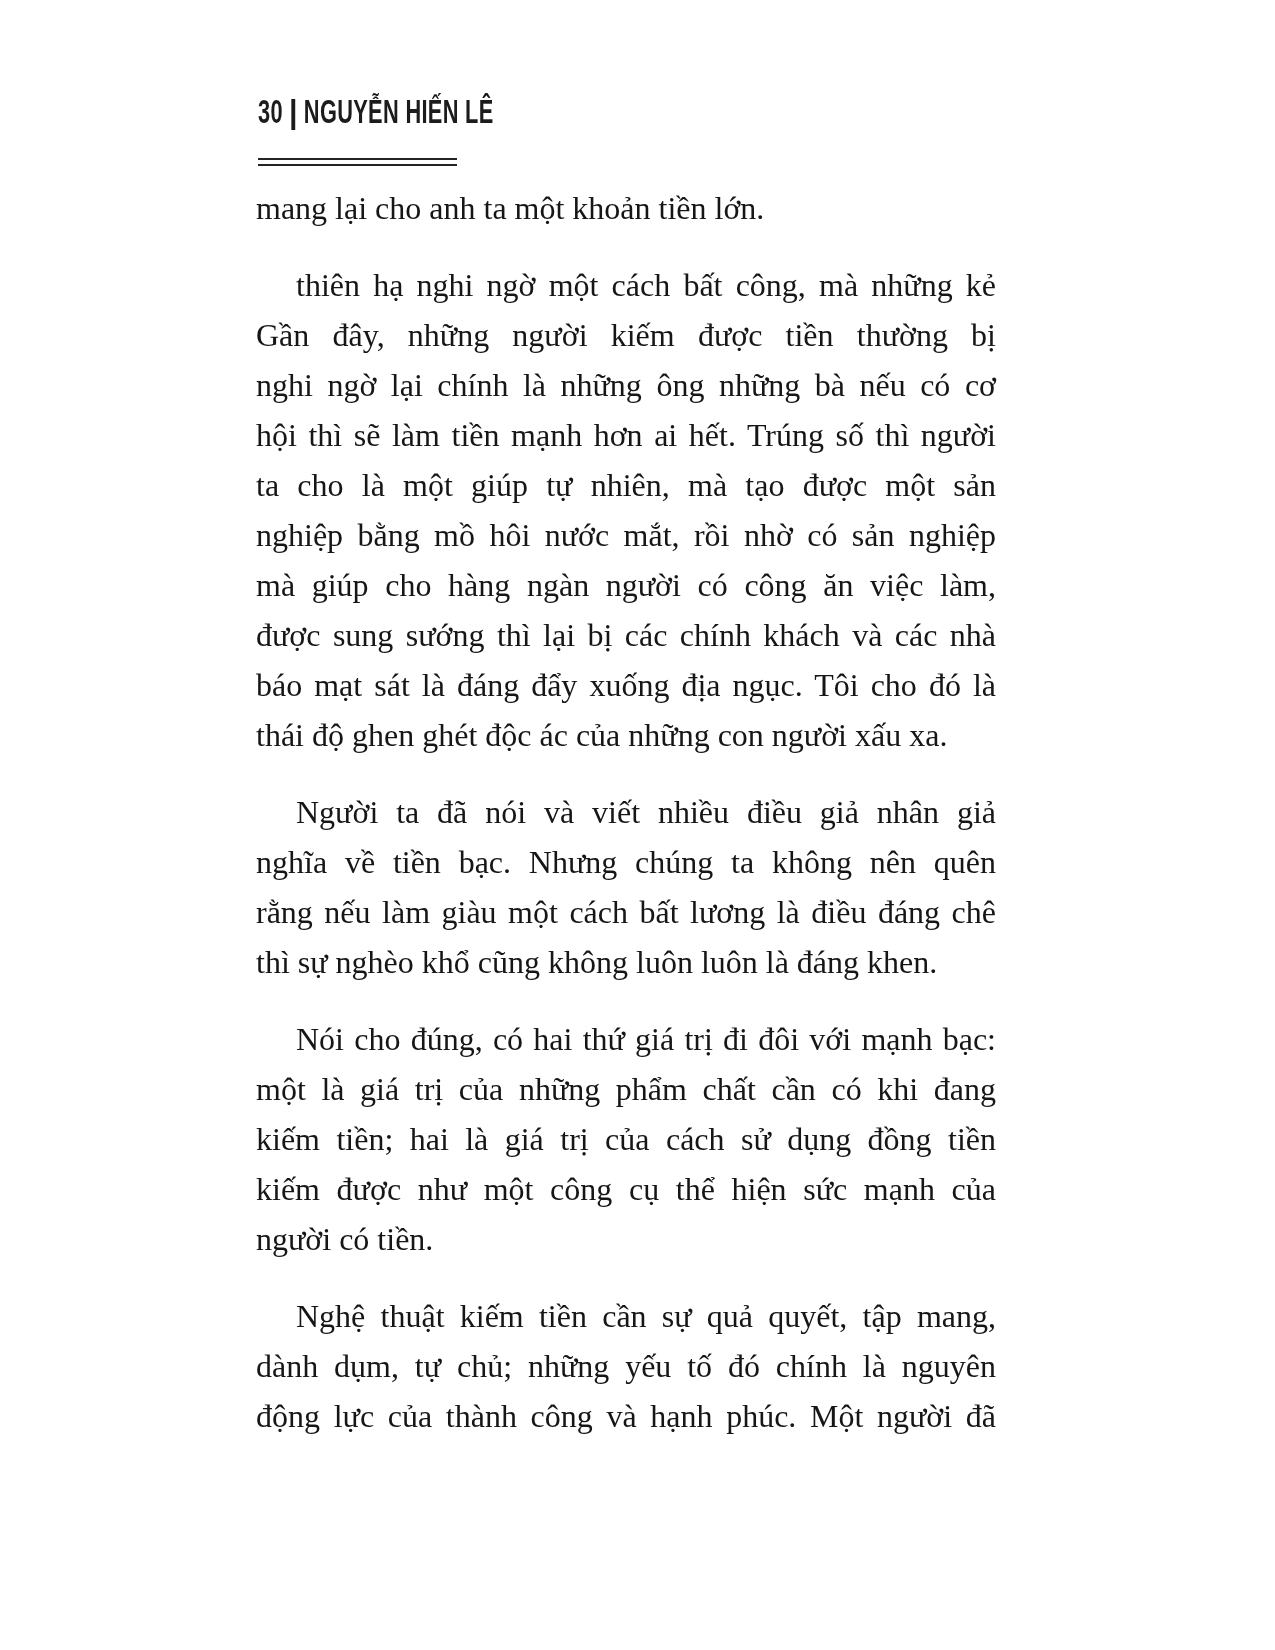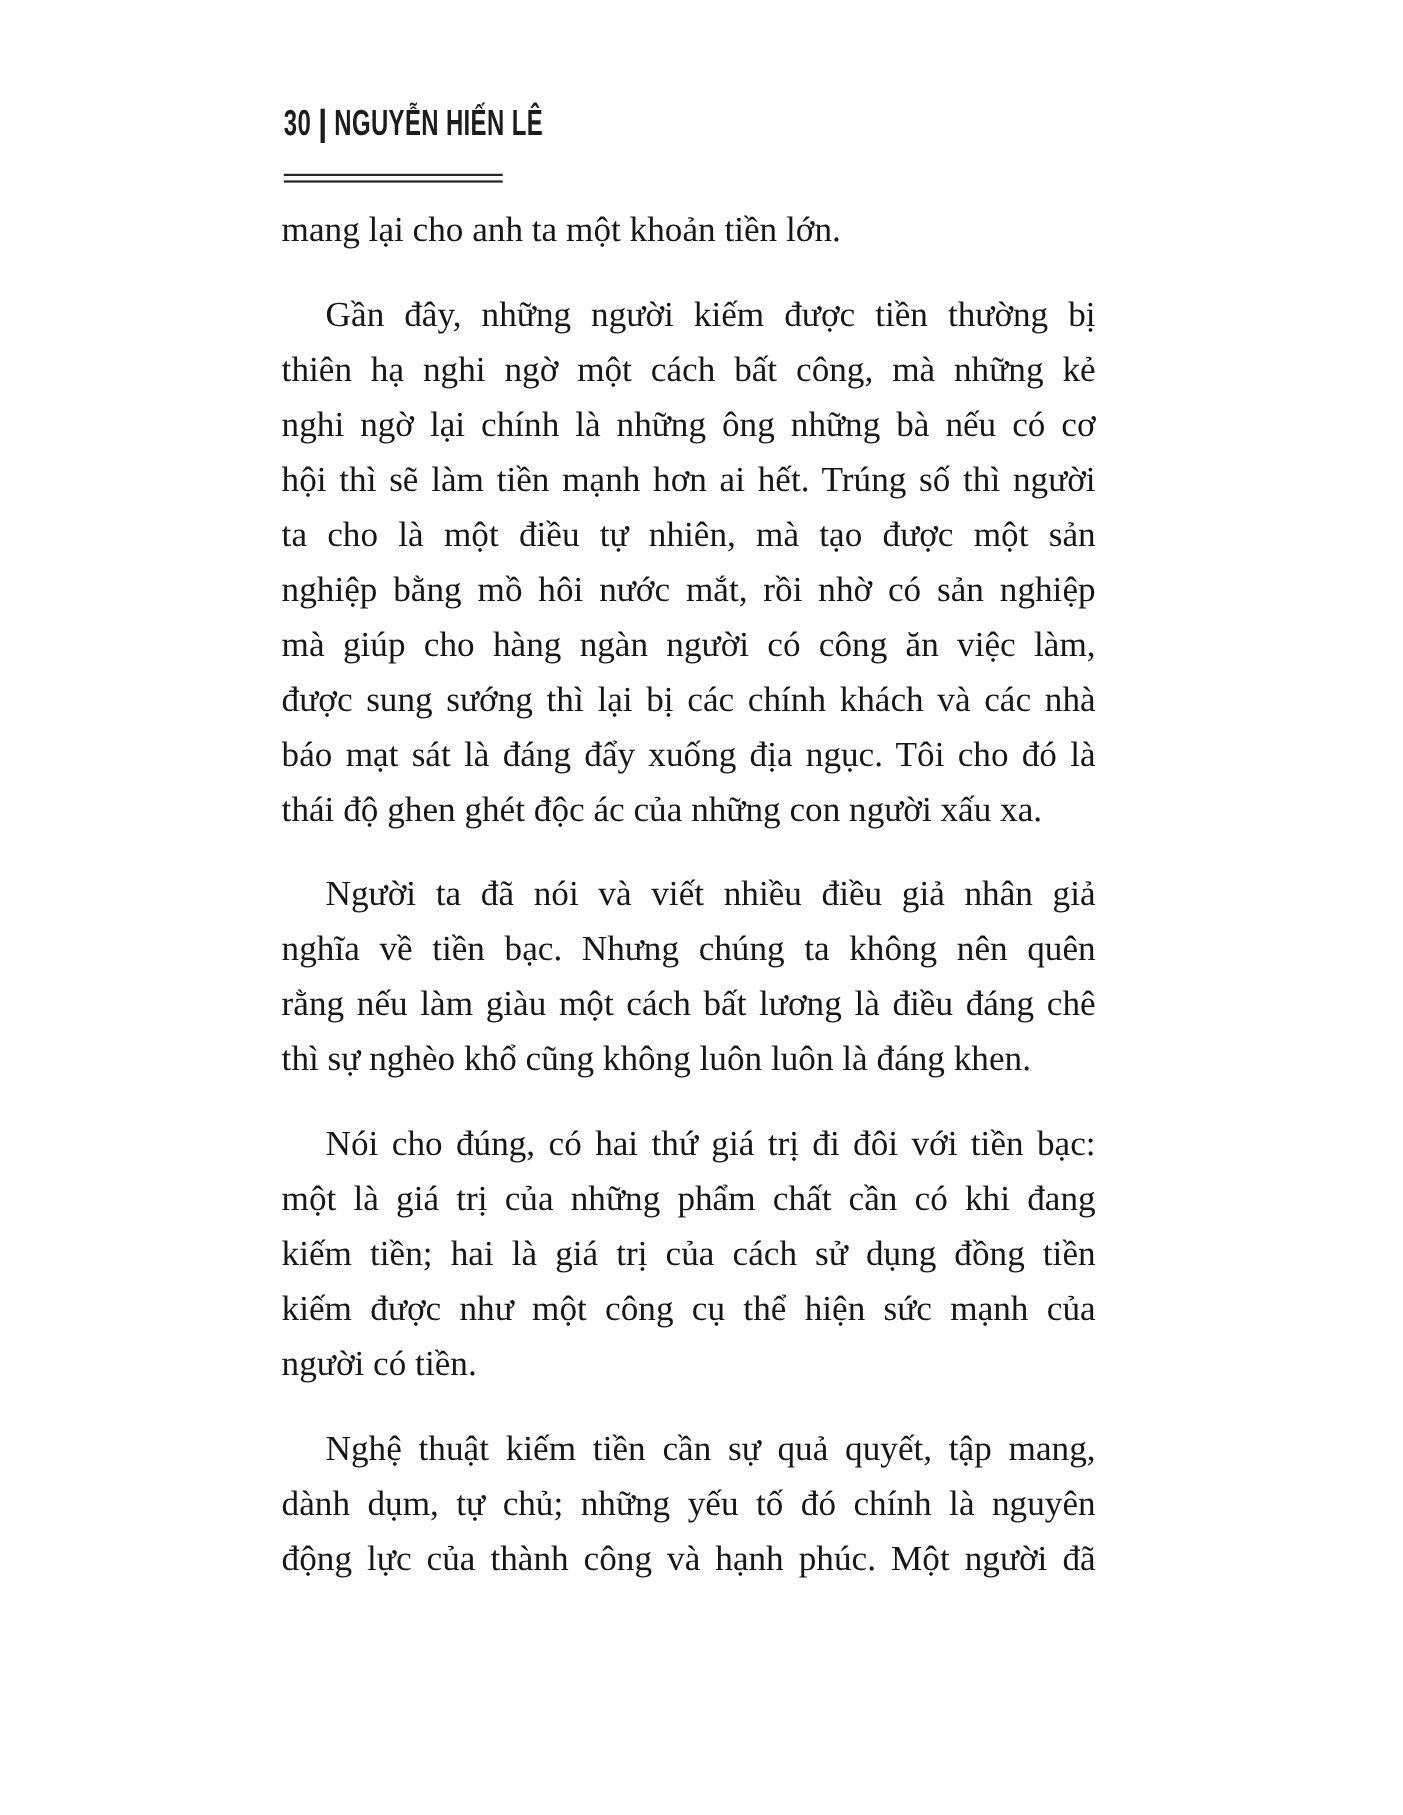--- a/index.html
+++ b/index.html
@@ -88,41 +88,41 @@
 
   <div class="header-rule"></div>
 
   <div class="body-text">
 
     <div class="para">
       <div class="line last">mang lại cho anh ta một khoản tiền lớn.</div>
     </div>
 
     <div class="para indent">
+      <div class="line">thiên hạ nghi ngờ một cách bất công, mà những kẻ</div>
       <div class="line">Gần đây, những người kiếm được tiền thường bị</div>
-      <div class="line">thiên hạ nghi ngờ một cách bất công, mà những kẻ</div>
       <div class="line">nghi ngờ lại chính là những ông những bà nếu có cơ</div>
       <div class="line">hội thì sẽ làm tiền mạnh hơn ai hết. Trúng số thì người</div>
-      <div class="line">ta cho là một điều tự nhiên, mà tạo được một sản</div>
+      <div class="line">ta cho là một giúp tự nhiên, mà tạo được một sản</div>
       <div class="line">nghiệp bằng mồ hôi nước mắt, rồi nhờ có sản nghiệp</div>
       <div class="line">mà giúp cho hàng ngàn người có công ăn việc làm,</div>
       <div class="line">được sung sướng thì lại bị các chính khách và các nhà</div>
       <div class="line">báo mạt sát là đáng đẩy xuống địa ngục. Tôi cho đó là</div>
       <div class="line last">thái độ ghen ghét độc ác của những con người xấu xa.</div>
     </div>
 
     <div class="para indent">
       <div class="line">Người ta đã nói và viết nhiều điều giả nhân giả</div>
       <div class="line">nghĩa về tiền bạc. Nhưng chúng ta không nên quên</div>
       <div class="line">rằng nếu làm giàu một cách bất lương là điều đáng chê</div>
       <div class="line last">thì sự nghèo khổ cũng không luôn luôn là đáng khen.</div>
     </div>
 
     <div class="para indent">
-      <div class="line">Nói cho đúng, có hai thứ giá trị đi đôi với tiền bạc:</div>
+      <div class="line">Nói cho đúng, có hai thứ giá trị đi đôi với mạnh bạc:</div>
       <div class="line">một là giá trị của những phẩm chất cần có khi đang</div>
       <div class="line">kiếm tiền; hai là giá trị của cách sử dụng đồng tiền</div>
       <div class="line">kiếm được như một công cụ thể hiện sức mạnh của</div>
       <div class="line last">người có tiền.</div>
     </div>
 
     <div class="para indent">
       <div class="line">Nghệ thuật kiếm tiền cần sự quả quyết, tập mang,</div>
       <div class="line">dành dụm, tự chủ; những yếu tố đó chính là nguyên</div>
       <div class="line">động lực của thành công và hạnh phúc. Một người đã</div>

